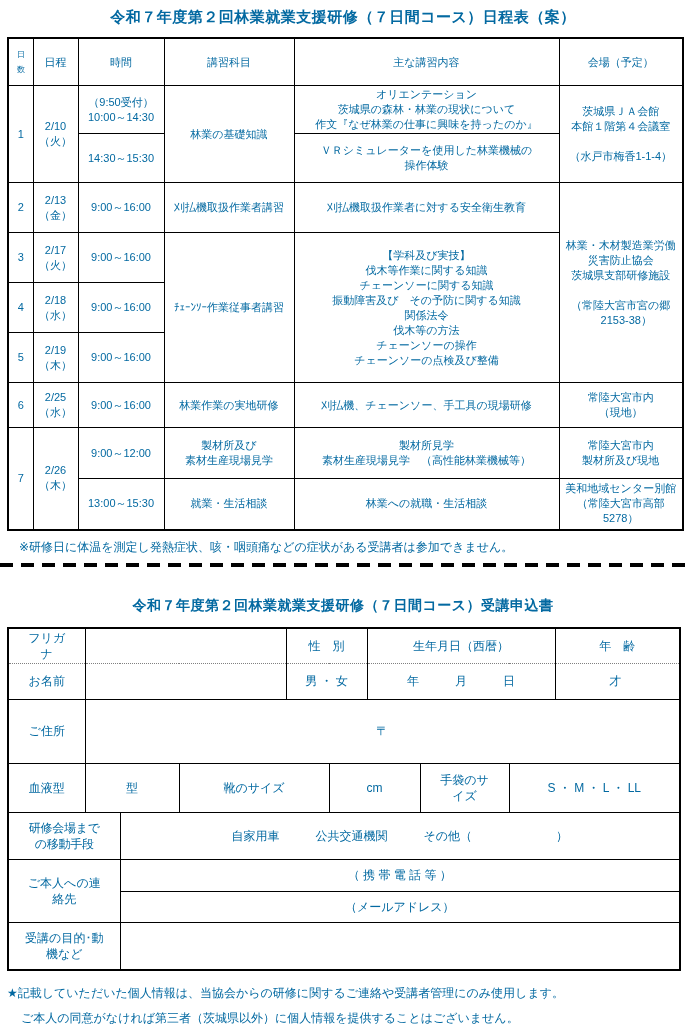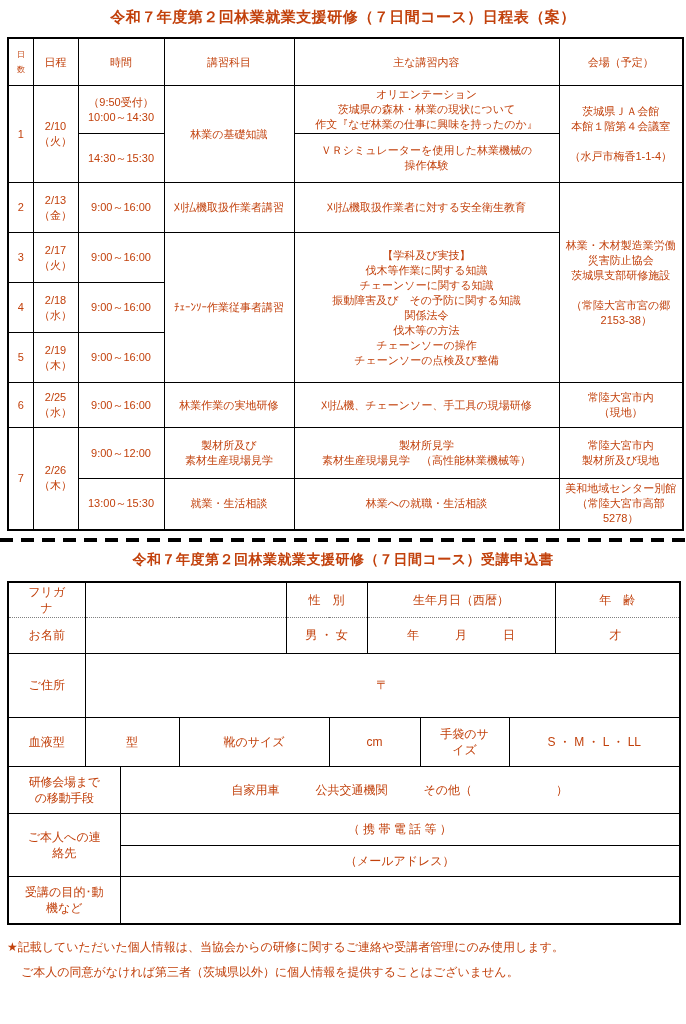--- a/index.html
+++ b/index.html
@@ -1,21 +1,21 @@
 <!DOCTYPE html>
 <html><head>
 <meta charset="utf-8">
 <style>
   html,body { margin:0; padding:0; background:#fff; }
   .page {
-    position:relative; width:686px; height:1024px; background:#fff; color:#c2410c;
+    position:relative; width:686px; height:1024px; background:#fff; color:#0369a1;
     font-family:"Liberation Sans","DejaVu Sans",sans-serif; overflow:hidden;
   }
   .doc-title { text-align:center; font-weight:bold; font-size:15px; padding-top:8px; letter-spacing:0.5px; }
-  .doc-title2 { text-align:center; font-weight:bold; font-size:14px; margin-top:9px; letter-spacing:0.5px; }
+  .doc-title2 { text-align:center; font-weight:bold; font-size:14px; margin-top:30px; letter-spacing:0.5px; }
 
   
   table.sched { border-collapse:collapse; table-layout:fixed; margin:10px 0 0 7px; border:2px solid #000; }
   .sched th, .sched td {
     border:1px solid #000; font-size:11px; line-height:15px; font-weight:normal;
     vertical-align:middle; text-align:center; padding:1px 2px; overflow:hidden;
   }
   .sched th.tiny { font-size:8px; padding:8px; letter-spacing:-0.5px; }
   .pre { white-space:pre-line; }
   .l { text-align:left; padding-left:8px; padding-right:3px; }
@@ -152,20 +152,21 @@
       <td>就業・生活相談</td>
       <td class="pre l">林業への就職・生活相談</td>
       <td class="pre">美和地域センター別館
 （常陸大宮市高部
 5278）</td>
     </tr>
   </tbody>
     </table>
 
   <div class="notes">
+    <div>※研修日に体温を測定し発熱症状、咳・咽頭痛などの症状がある受講者は参加できません。</div>
   </div>
 
   <div class="dashline"></div>
 
   <div class="doc-title2">令和７年度第２回林業就業支援研修（７日間コース）受講申込書</div>
 
   <table class="form">
     <colgroup>
       <col style="width:77px">
         <col style="width:35px">

